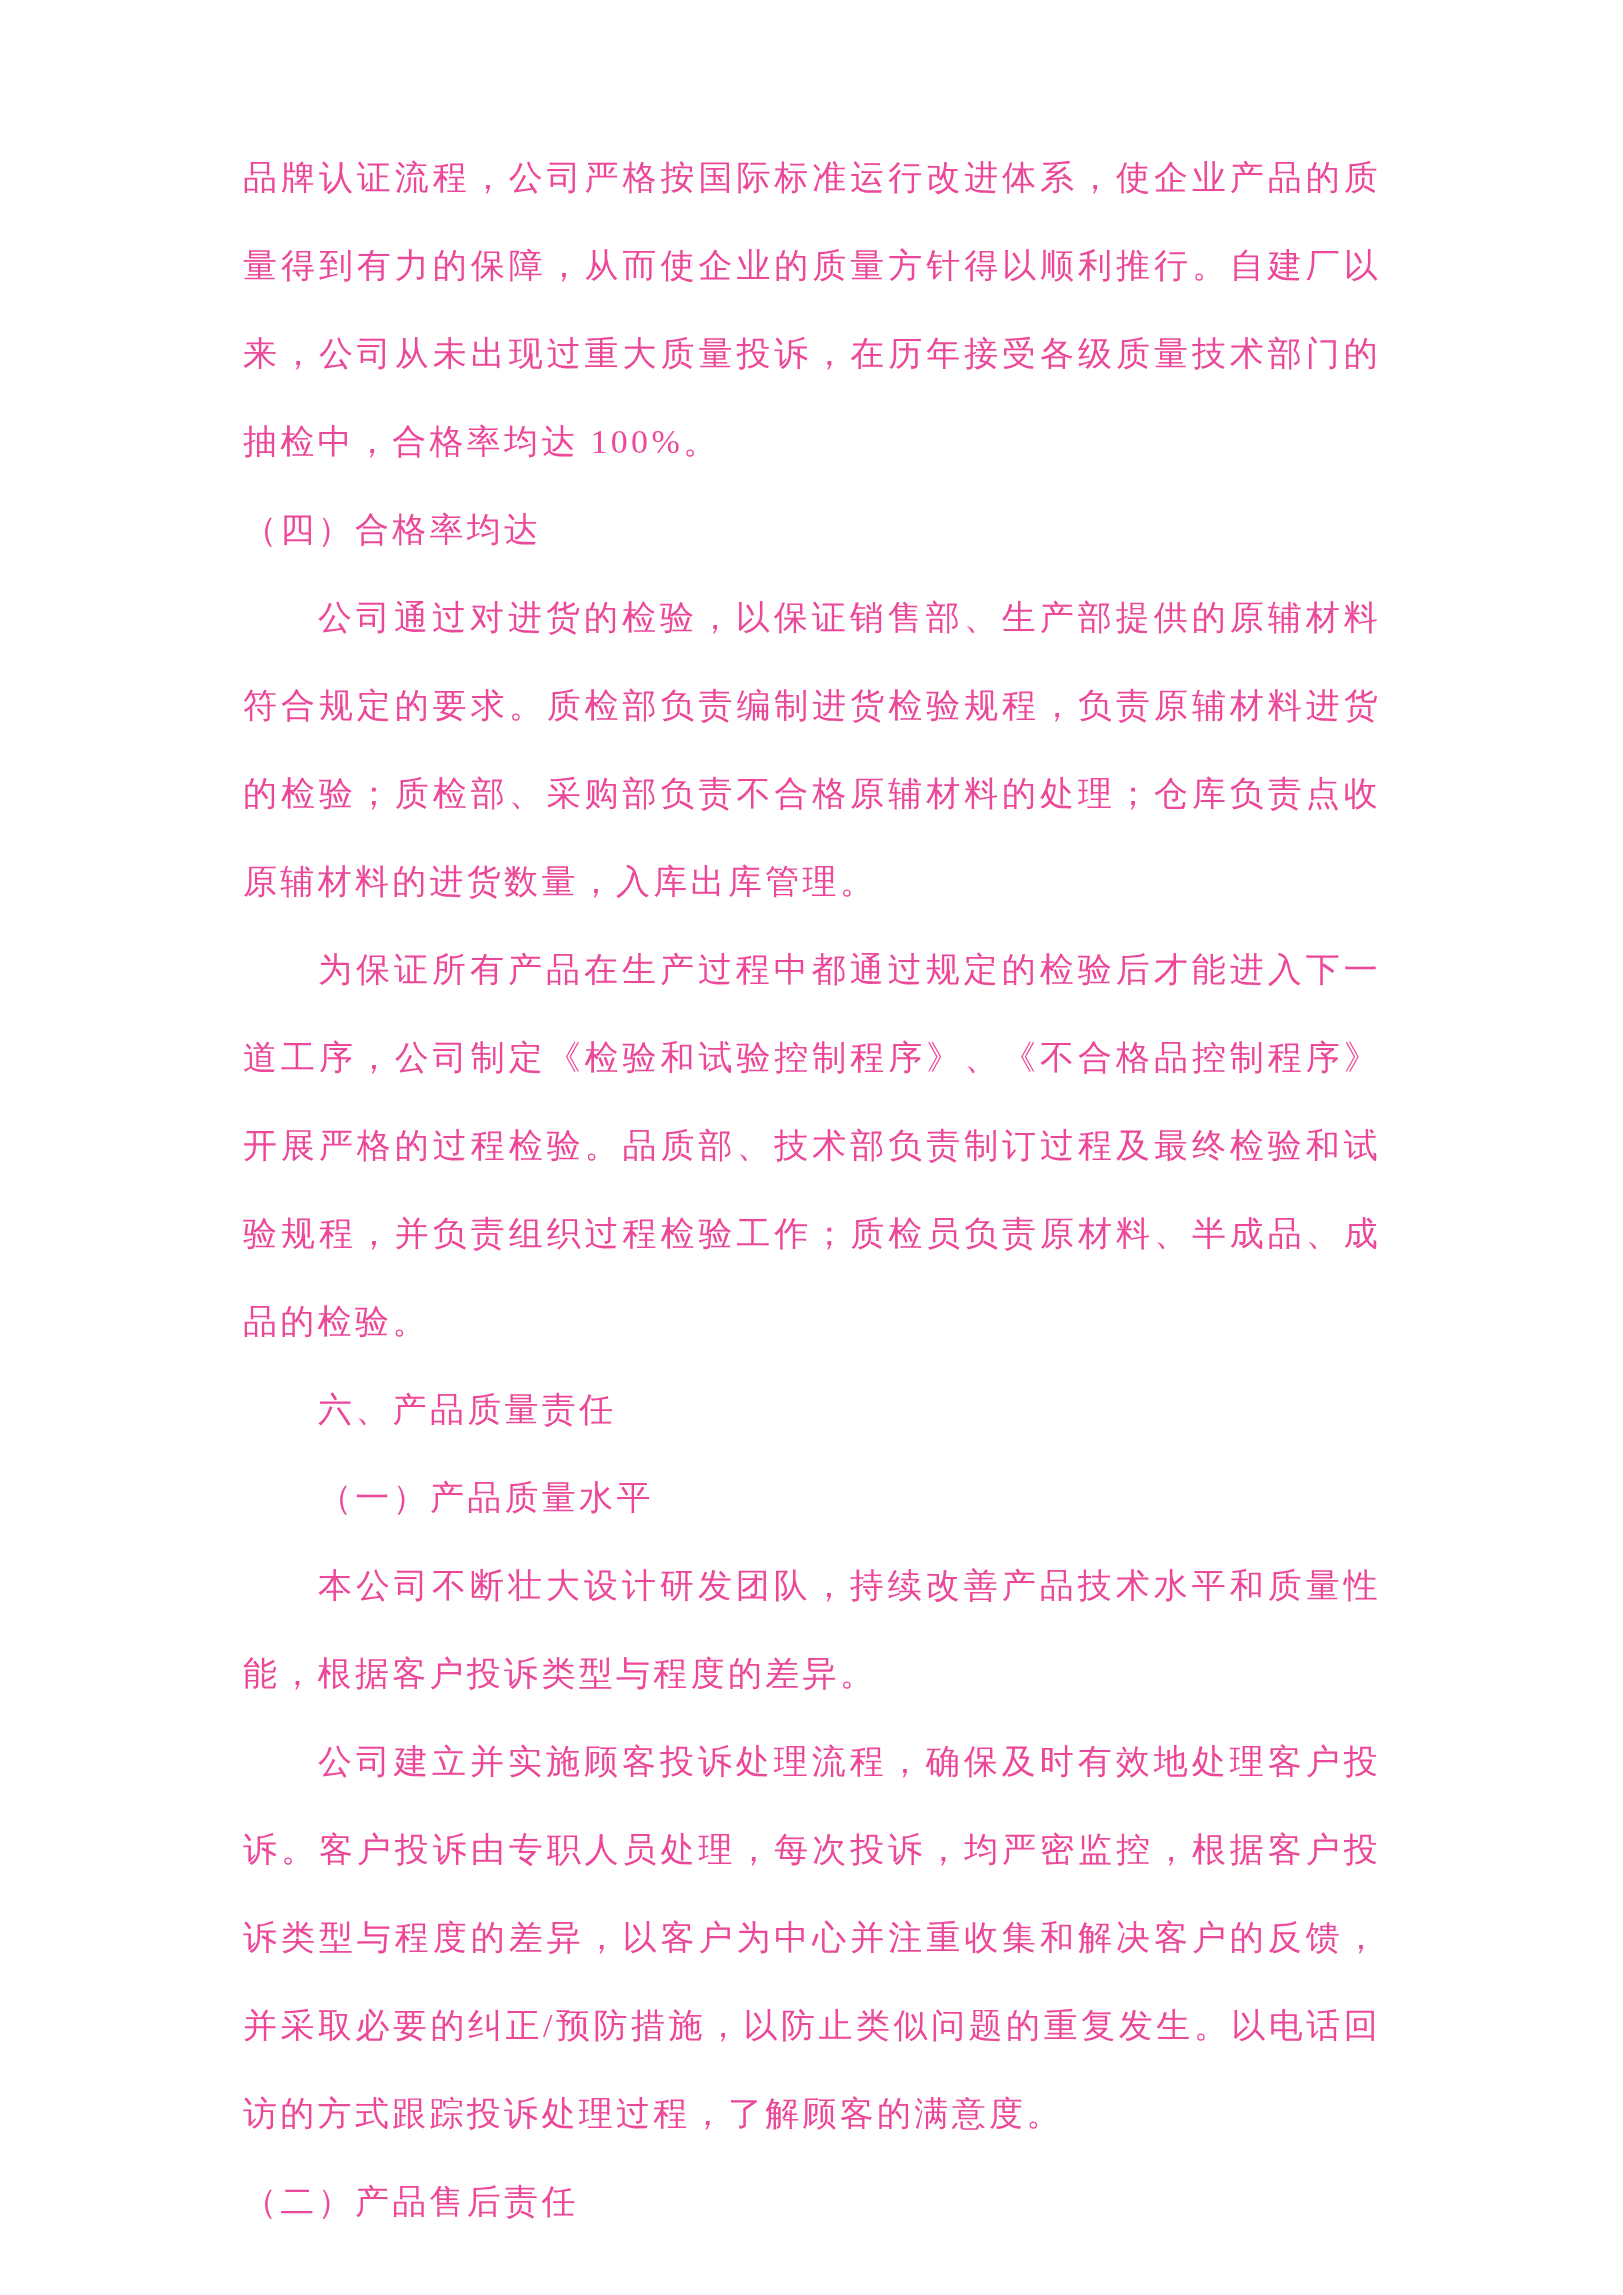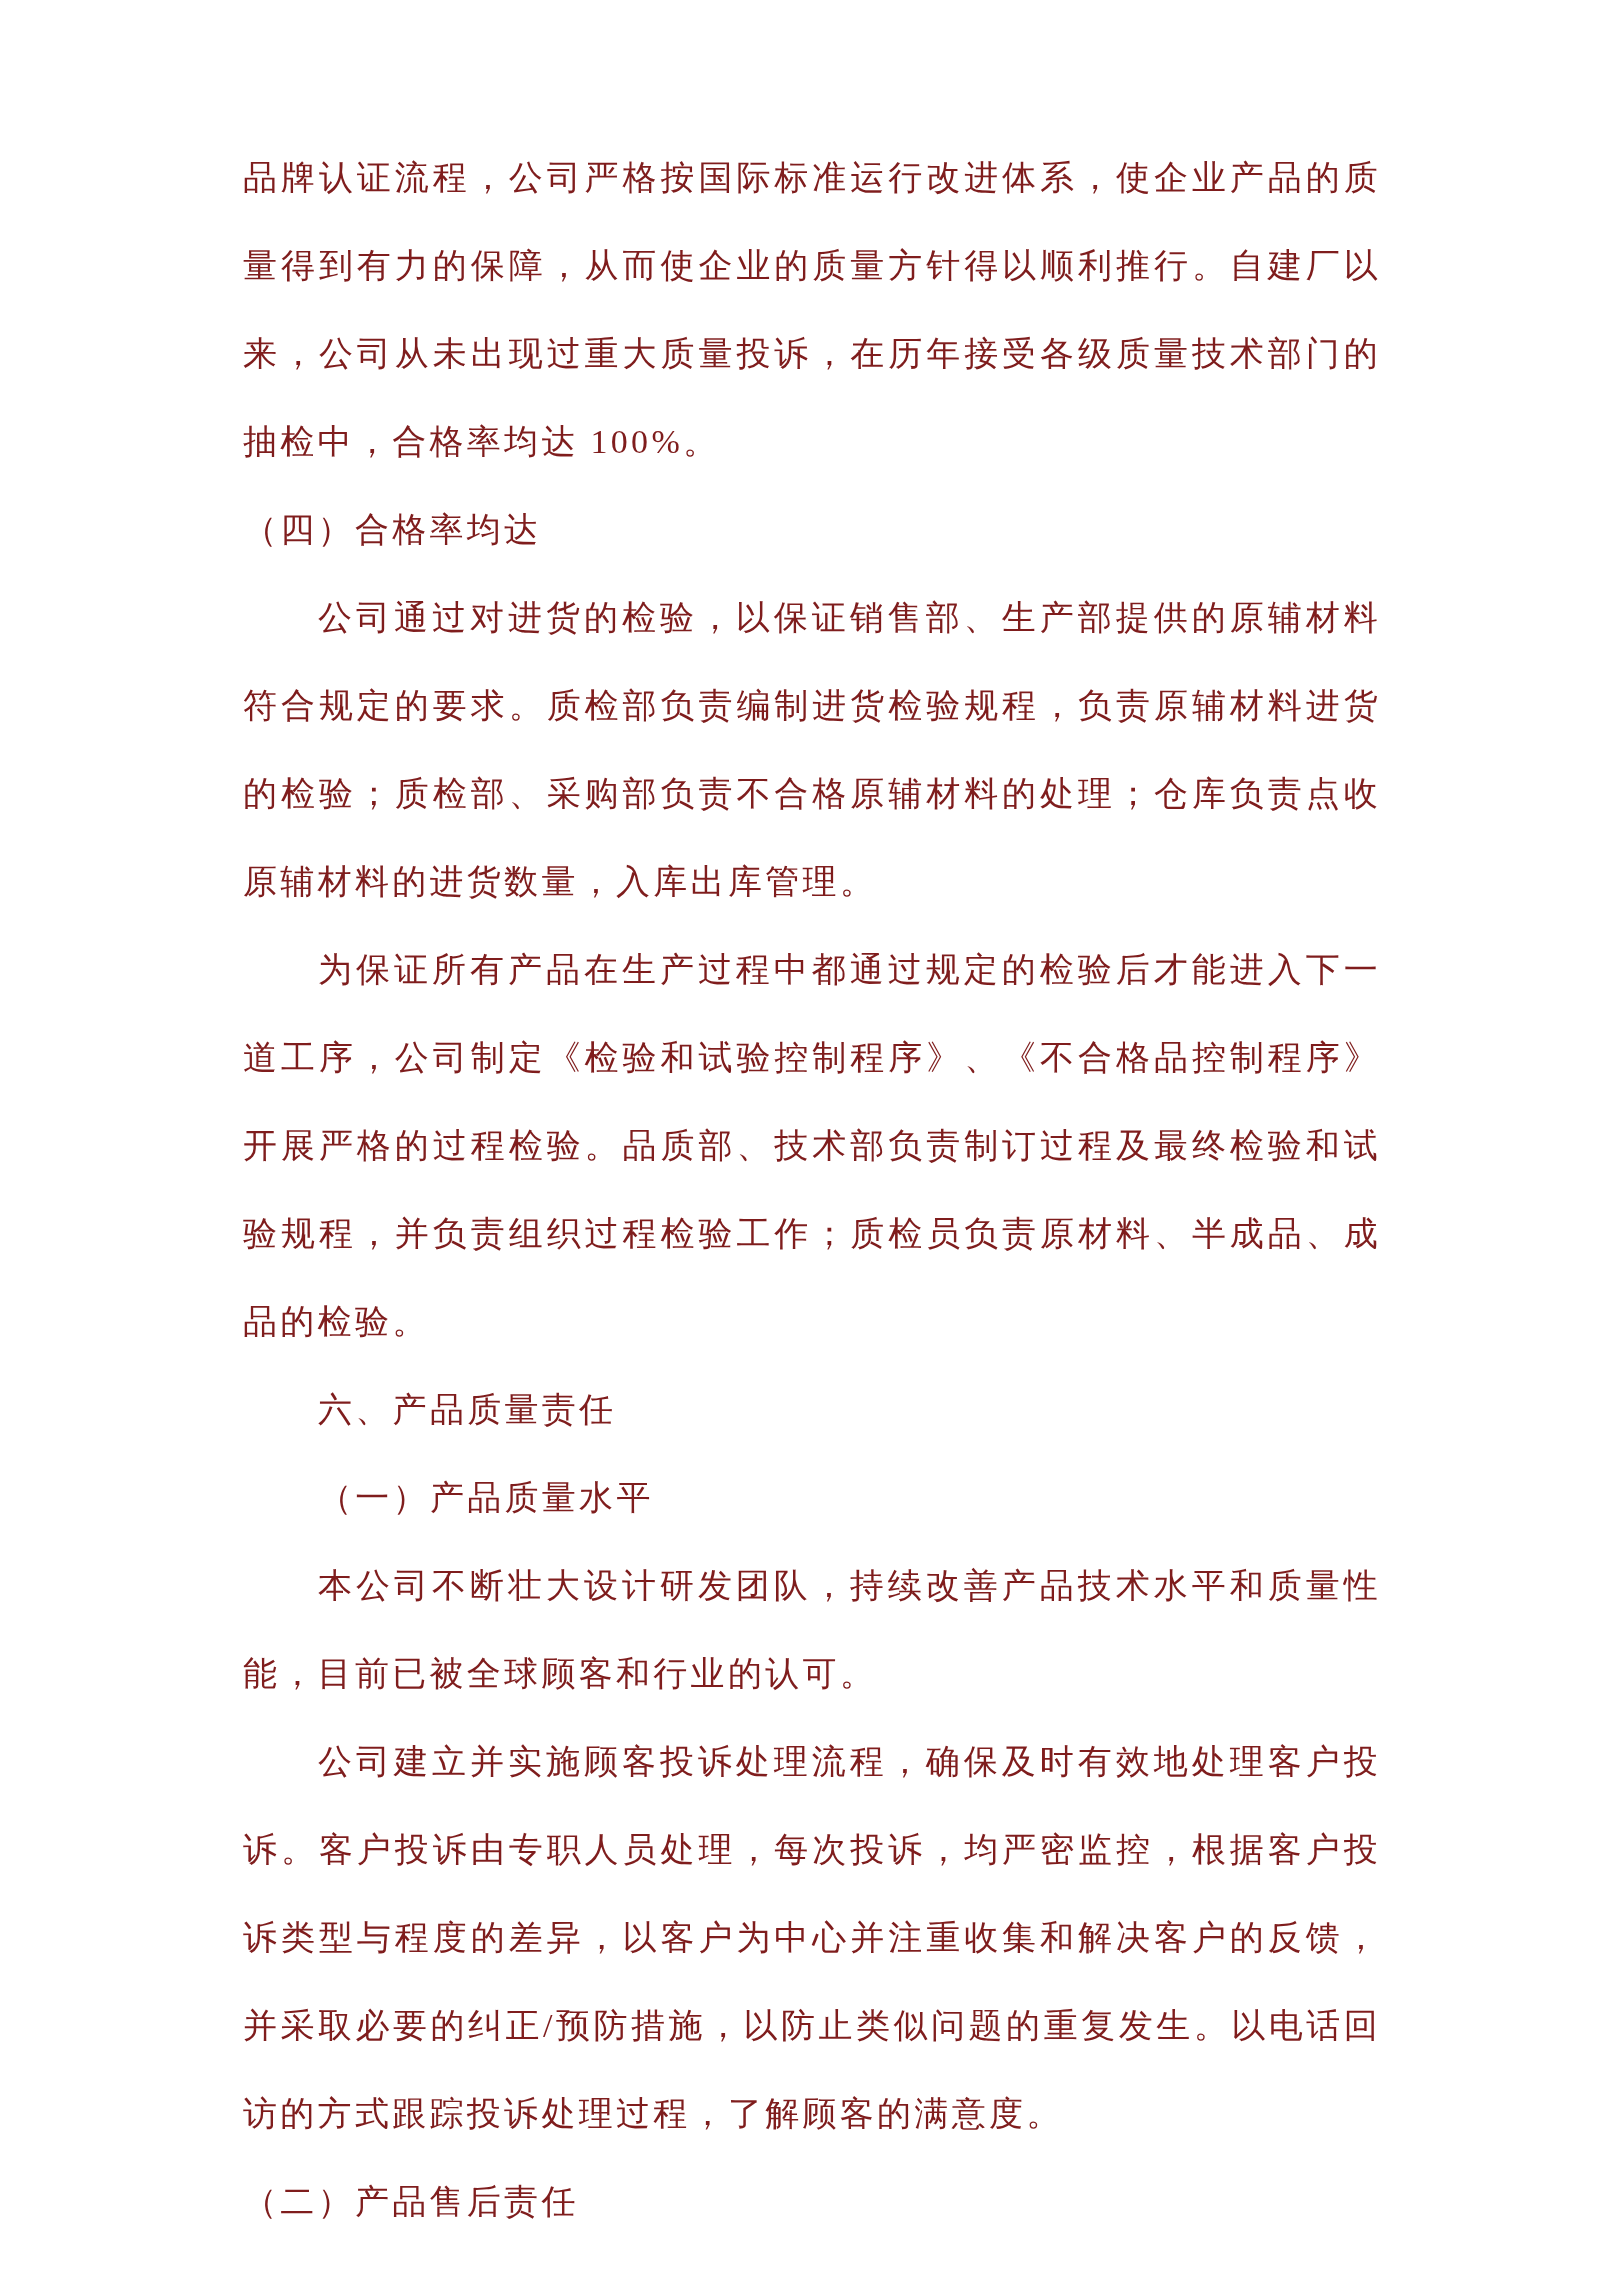--- a/index.html
+++ b/index.html
@@ -24,38 +24,38 @@
     width: 1138px;
   }
   .para {
     margin: 0;
     padding: 0;
     font-size: 34px;
     line-height: 88px;
     letter-spacing: 3.3px;
     text-align: justify;
     word-break: break-all;
-    color: #7f1d1d;
+    color: #ec4899;
   }
   .para.indent {
     text-indent: 75px;
   }
   .para.bold {
     font-weight: normal;
   }
 </style>
 </head>
 <body>
 
 <div class="page">
   <div class="content">
     <p class="para">品牌认证流程，公司严格按国际标准运行改进体系，使企业产品的质量得到有力的保障，从而使企业的质量方针得以顺利推行。自建厂以来，公司从未出现过重大质量投诉，在历年接受各级质量技术部门的抽检中，合格率均达 100%。</p>
     <p class="para">（四）合格率均达</p>
     <p class="para indent">公司通过对进货的检验，以保证销售部、生产部提供的原辅材料符合规定的要求。质检部负责编制进货检验规程，负责原辅材料进货的检验；质检部、采购部负责不合格原辅材料的处理；仓库负责点收原辅材料的进货数量，入库出库管理。</p>
     <p class="para indent">为保证所有产品在生产过程中都通过规定的检验后才能进入下一道工序，公司制定《检验和试验控制程序》、《不合格品控制程序》开展严格的过程检验。品质部、技术部负责制订过程及最终检验和试验规程，并负责组织过程检验工作；质检员负责原材料、半成品、成品的检验。</p>
     <p class="para indent bold">六、产品质量责任</p>
     <p class="para indent">（一）产品质量水平</p>
-    <p class="para indent">本公司不断壮大设计研发团队，持续改善产品技术水平和质量性能，目前已被全球顾客和行业的认可。</p>
+    <p class="para indent">本公司不断壮大设计研发团队，持续改善产品技术水平和质量性能，根据客户投诉类型与程度的差异。</p>
     <p class="para indent">公司建立并实施顾客投诉处理流程，确保及时有效地处理客户投诉。客户投诉由专职人员处理，每次投诉，均严密监控，根据客户投诉类型与程度的差异，以客户为中心并注重收集和解决客户的反馈，并采取必要的纠正/预防措施，以防止类似问题的重复发生。以电话回访的方式跟踪投诉处理过程，了解顾客的满意度。</p>
     <p class="para">（二）产品售后责任</p>
   </div>
 </div>
 
 
 </body></html>

